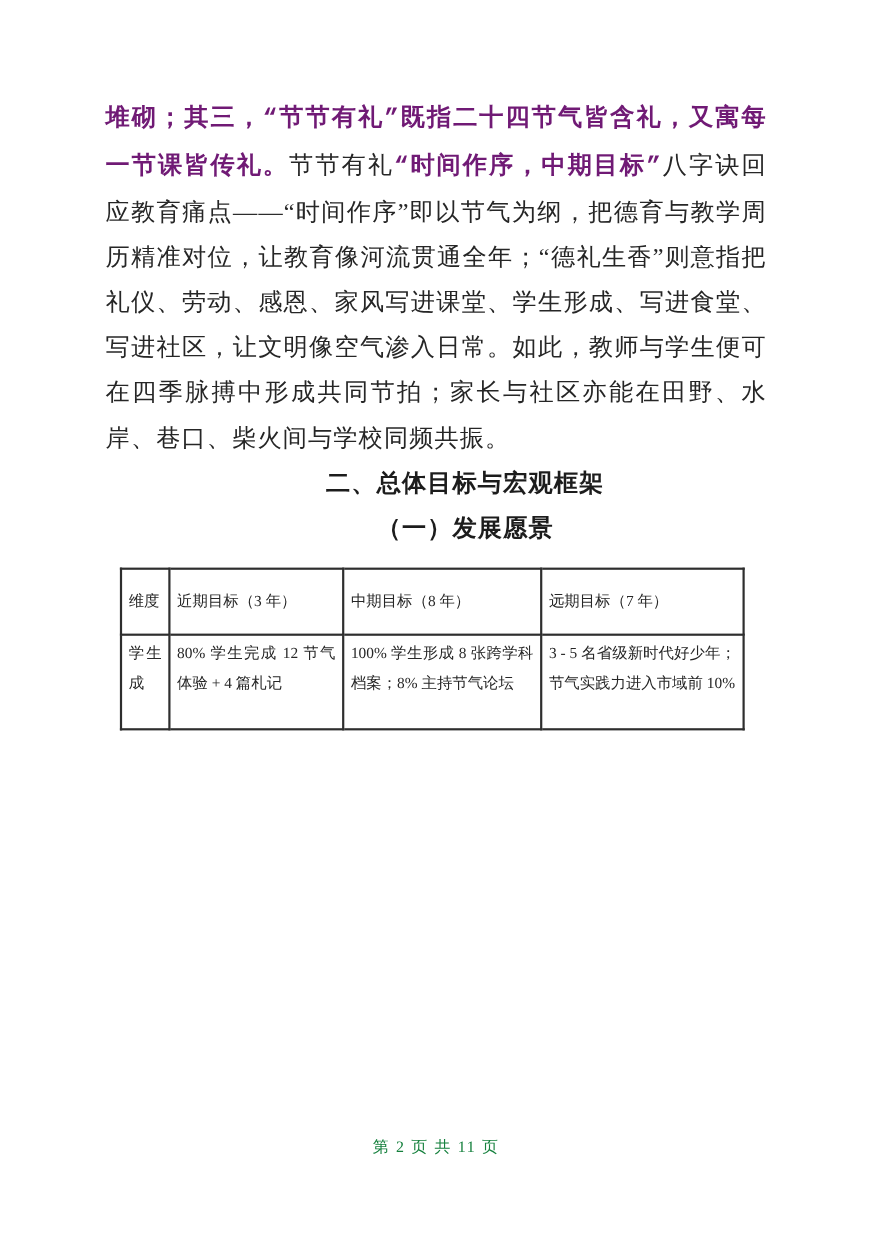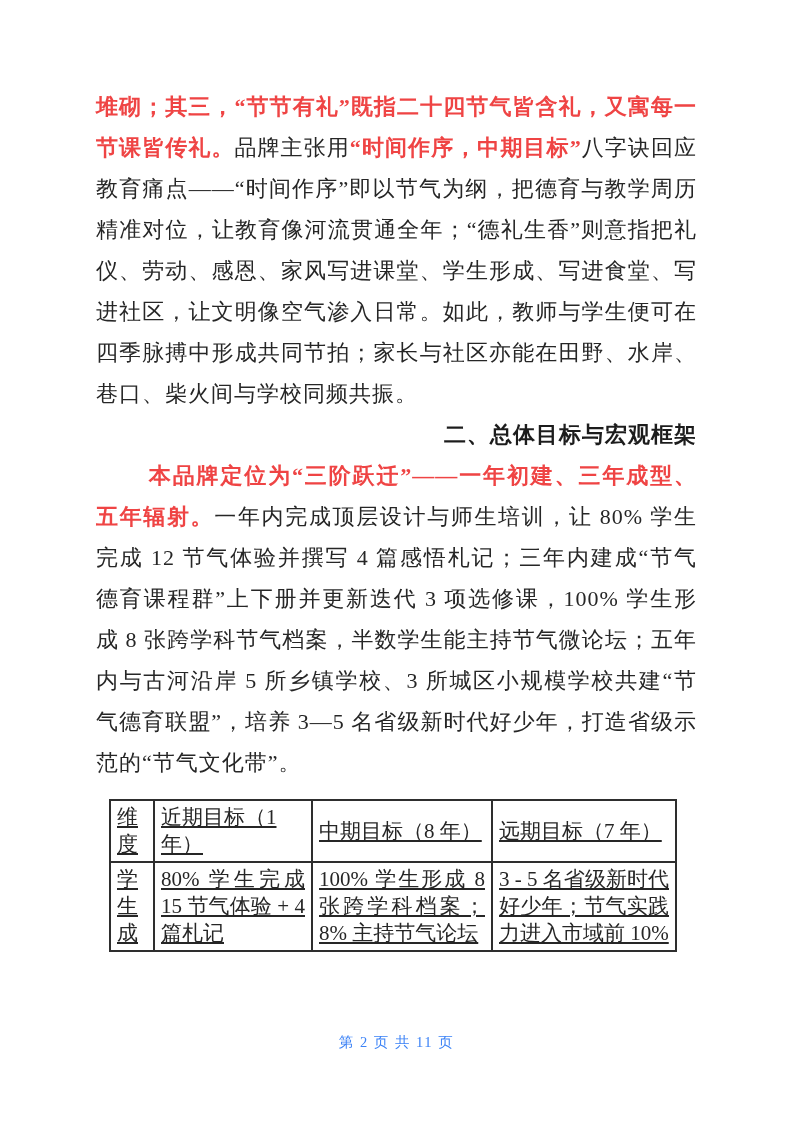--- a/index.html
+++ b/index.html
@@ -24,35 +24,35 @@
     text-align: justify;
   }
   .para {
     margin: 0;
   }
   .heading {
     margin: 0;
     font-weight: bold;
     color: #1c1c1c;
     text-indent: 2.4em;
-    text-align: right;
+    text-align: center;
   }
   .para b, .para strong {
     font-weight: bold;
-    color: #ef4444;
+    color: #701a75;
+    font-family: Liberation Mono, monospace;
   }
   table.kpi {
     border-collapse: collapse;
     table-layout: fixed;
     width: 566px;
     margin: 16px 0 16px 13px;
-    font-size: 21px;
+    font-size: 14px;
     line-height: 27px;
     letter-spacing: 0;
-    text-decoration: underline;
   }
   table.kpi th,
   table.kpi td {
     border: 2px solid #2e2e2e;
     font-weight: normal;
     padding: 3px 6px;
     overflow: hidden;
   }
   table.kpi thead th {
     height: 52px;
@@ -65,56 +65,56 @@
     text-align: justify;
   }
   .footer {
     position: absolute;
     left: 0;
     right: 0;
     top: 1033px;
     text-align: center;
     font-size: 14.5px;
     letter-spacing: 1.5px;
-    color: #3b82f6;
+    color: #15803d;
   }
 </style>
 </head>
 <body>
 
 <div class="page">
   <div class="content">
 
-    <p class="para"><b>堆砌；其三，“节节有礼”既指二十四节气皆含礼，又寓每一节课皆传礼。</b><span>品牌主张用</span><b>“时间作序，中期目标”</b><span>八字诀回应教育痛点——“时间作序”即以节气为纲，把德育与教学周历精准对位，让教育像河流贯通全年；“德礼生香”则意指把礼仪、劳动、感恩、家风写进课堂、学生形成、写进食堂、写进社区，让文明像空气渗入日常。如此，教师与学生便可在四季脉搏中形成共同节拍；家长与社区亦能在田野、水岸、巷口、柴火间与学校同频共振。</span></p>
+    <p class="para"><b>堆砌；其三，“节节有礼”既指二十四节气皆含礼，又寓每一节课皆传礼。</b><span>节节有礼</span><b>“时间作序，中期目标”</b><span>八字诀回应教育痛点——“时间作序”即以节气为纲，把德育与教学周历精准对位，让教育像河流贯通全年；“德礼生香”则意指把礼仪、劳动、感恩、家风写进课堂、学生形成、写进食堂、写进社区，让文明像空气渗入日常。如此，教师与学生便可在四季脉搏中形成共同节拍；家长与社区亦能在田野、水岸、巷口、柴火间与学校同频共振。</span></p>
 
     <p class="heading">二、总体目标与宏观框架</p>
 
+    <p class="heading">（一）发展愿景</p>
 
-    <p class="para"><b class="indent-lead" style="margin-left:2.4em">本品牌定位为“三阶跃迁”——一年初建、三年成型、五年辐射。</b><span>一年内完成顶层设计与师生培训，让 80% 学生完成 12 节气体验并撰写 4 篇感悟札记；三年内建成“节气德育课程群”上下册并更新迭代 3 项选修课，100% 学生形成 8 张跨学科节气档案，半数学生能主持节气微论坛；五年内与古河沿岸 5 所乡镇学校、3 所城区小规模学校共建“节气德育联盟”，培养 3—5 名省级新时代好少年，打造省级示范的“节气文化带”。</span></p>
 
 
     <table class="kpi">
       <colgroup>
         <col style="width:44px">
         <col style="width:158px">
         <col style="width:180px">
         <col style="width:184px">
       </colgroup>
       <thead>
         <tr>
           <th>维度</th>
-          <th>近期目标（1 年）</th>
+          <th>近期目标（3 年）</th>
           <th>中期目标（8 年）</th>
           <th>远期目标（7 年）</th>
         </tr>
       </thead>
       <tbody>
         <tr>
           <td>学生成</td>
-          <td>80% 学生完成 15 节气体验 + 4 篇札记</td>
+          <td>80% 学生完成 12 节气体验 + 4 篇札记</td>
           <td>100% 学生形成 8 张跨学科档案；8% 主持节气论坛</td>
           <td>3 - 5 名省级新时代好少年；节气实践力进入市域前 10%</td>
         </tr>
       </tbody>
     </table>
 
   </div>
 
   <div class="footer">第 2 页 共 11 页</div>
 </div>

